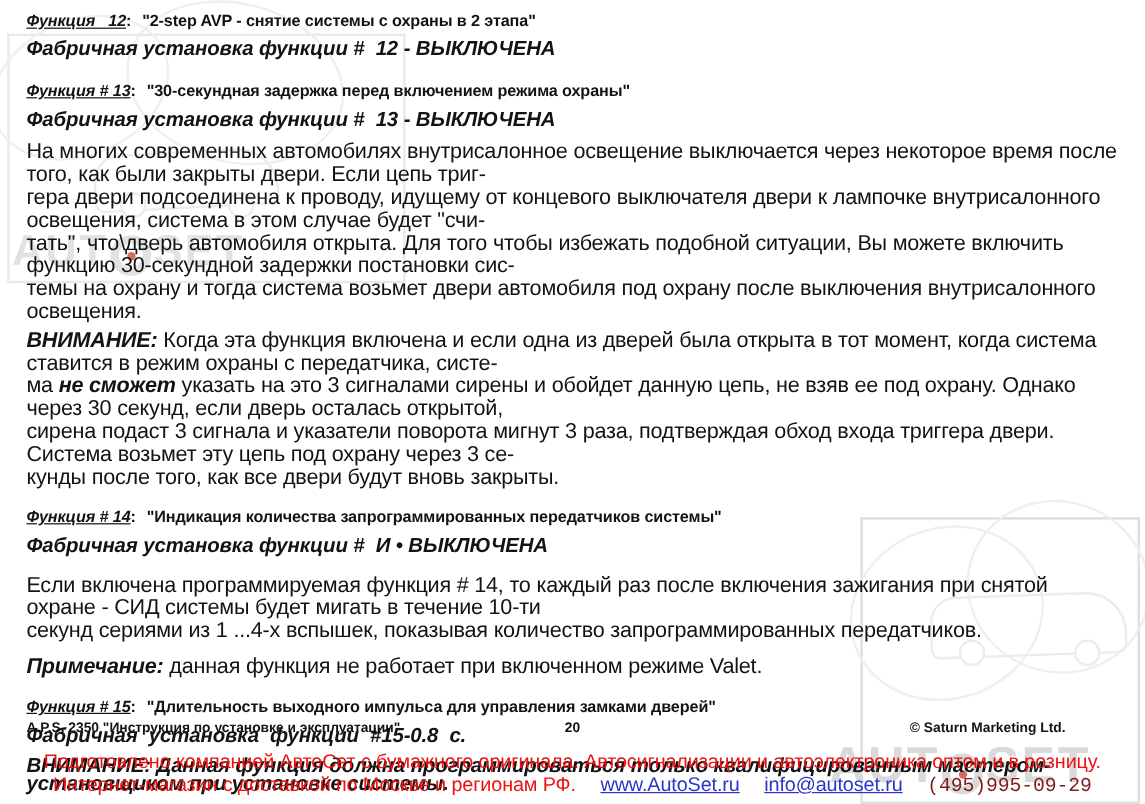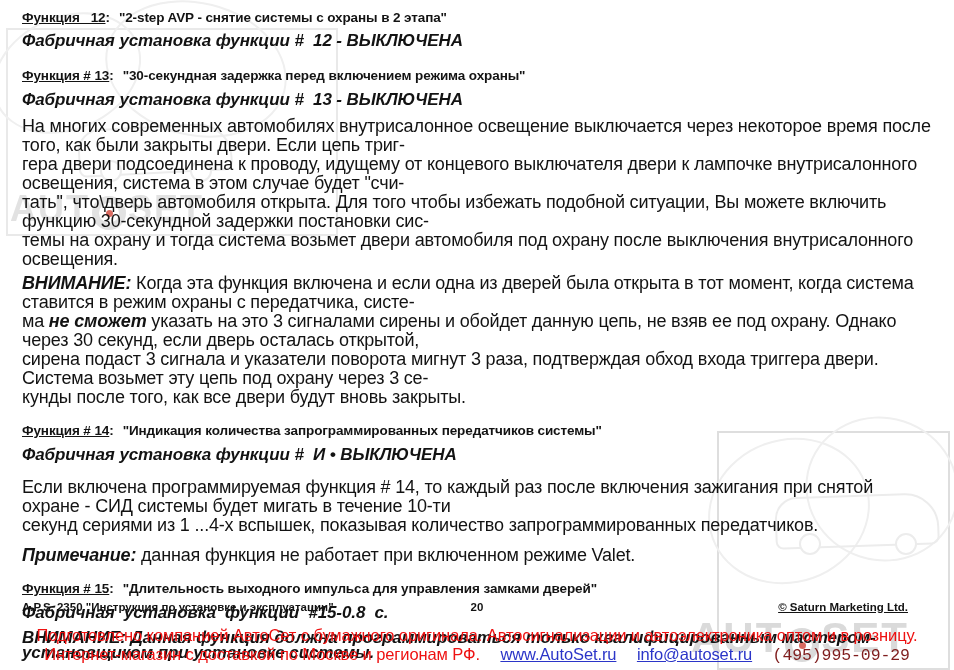--- a/index.html
+++ b/index.html
@@ -17,32 +17,32 @@
   .wm-text { position:absolute; font-weight:bold; letter-spacing:2px; white-space:nowrap;
              display:flex; align-items:flex-end; color:#e2e2e2; }
   #wmA .wm-text { left:2px; bottom:4px; font-size:36px; }
   #wmB .wm-text { left:-28px; bottom:6px; font-size:42px; color:#dadada; }
   .gear { display:inline-block; width:20px; height:20px; border:7px solid #e2e2e2; border-radius:50%; position:relative; margin:0 2px; }
   #wmB .gear { border-color:#dadada; }
   .gear .dot { position:absolute; left:50%; top:50%; width:7px; height:7px; margin:-3.5px 0 0 -3.5px; background:#d96a60; border-radius:50%; }
   
   .content { position:absolute; inset:0; z-index:2; padding:10px 22px 0 22px; box-sizing:border-box; }
   .fh { font-size:13.5px; font-weight:bold; line-height:15px; margin:0; letter-spacing:-0.1px; }
-  .fh .lbl { text-decoration:underline; white-space:pre; }
+  .fh .lbl { text-decoration:underline; white-space:pre;font-style:italic; }
   .fh .ttl { margin-left:9px; }
   .fact { font-size:17px; font-weight:bold; font-style:italic; line-height:15px; white-space:pre; letter-spacing:-0.1px; }
   .body { font-size:18px; line-height:19px; letter-spacing:-0.18px; white-space:pre-line; }
   .bi { font-weight:bold; font-style:italic; }
   .b  { font-weight:bold; font-style:italic; }
   .mt8{margin-top:8px} .mt9{margin-top:9px} .mt10{margin-top:10px} .mt11{margin-top:11px}
   .mt5{margin-top:5px} .mt16{margin-top:16px} .mt20{margin-top:20px}
   
   .footer { position:absolute; left:22px; right:22px; top:601px; font-size:11.5px; font-weight:bold; z-index:2; }
   .f-page { position:absolute; left:50%; transform:translateX(-50%); }
-  .f-right { position:absolute; right:24px;text-decoration:underline; }
+  .f-right { position:absolute; right:44px; }
   
   .promo { position:absolute; left:0; right:0; top:626px; z-index:2; text-align:center;
            font-size:16.5px; line-height:19px; color:#ee1111; letter-spacing:-0.1px; }
   .promo .lnk { color:#2b35c8; text-decoration:underline; margin-left:16px;text-align:center; }
   .promo .phone { color:#7f1d1d; text-decoration:none; margin-left:16px;font-family:Liberation Mono, monospace; }
 </style>
 </head>
 <body>
 
 <div class="wm" id="wmA">

